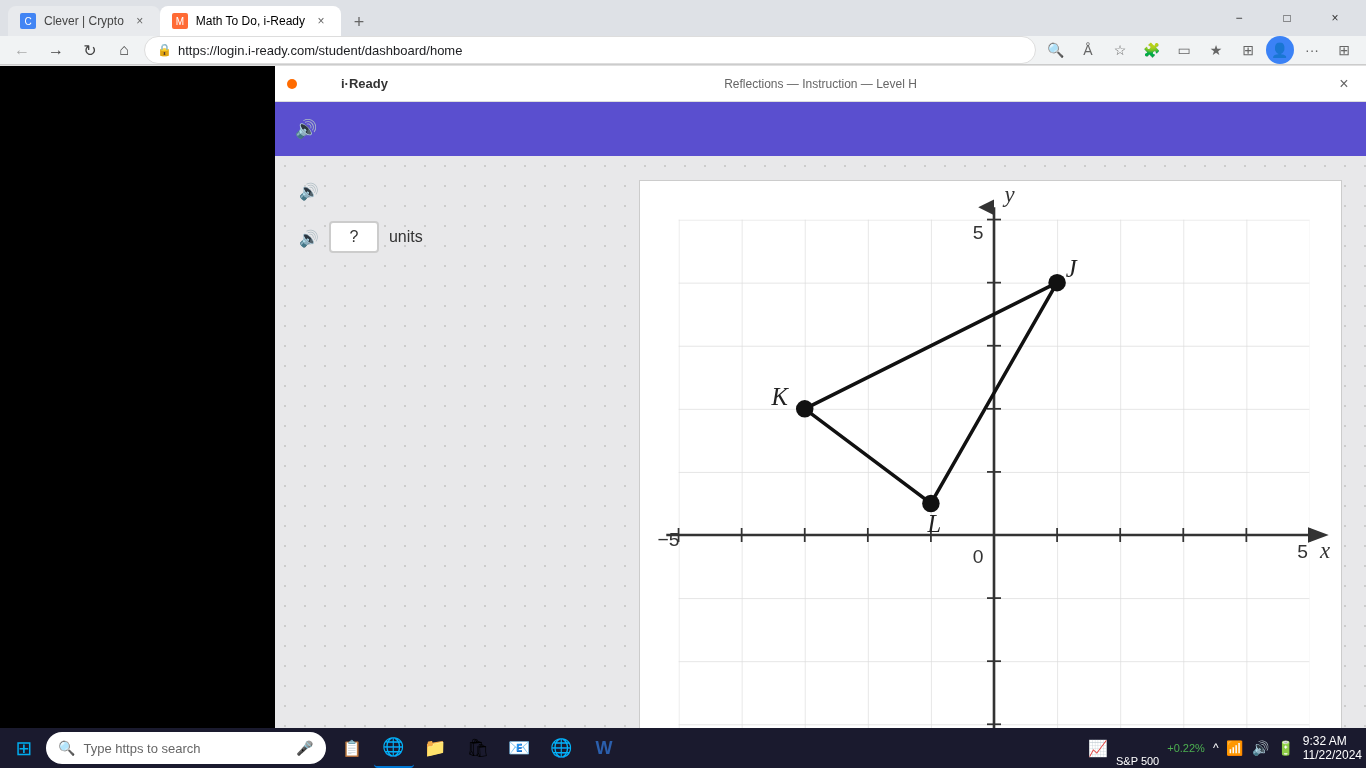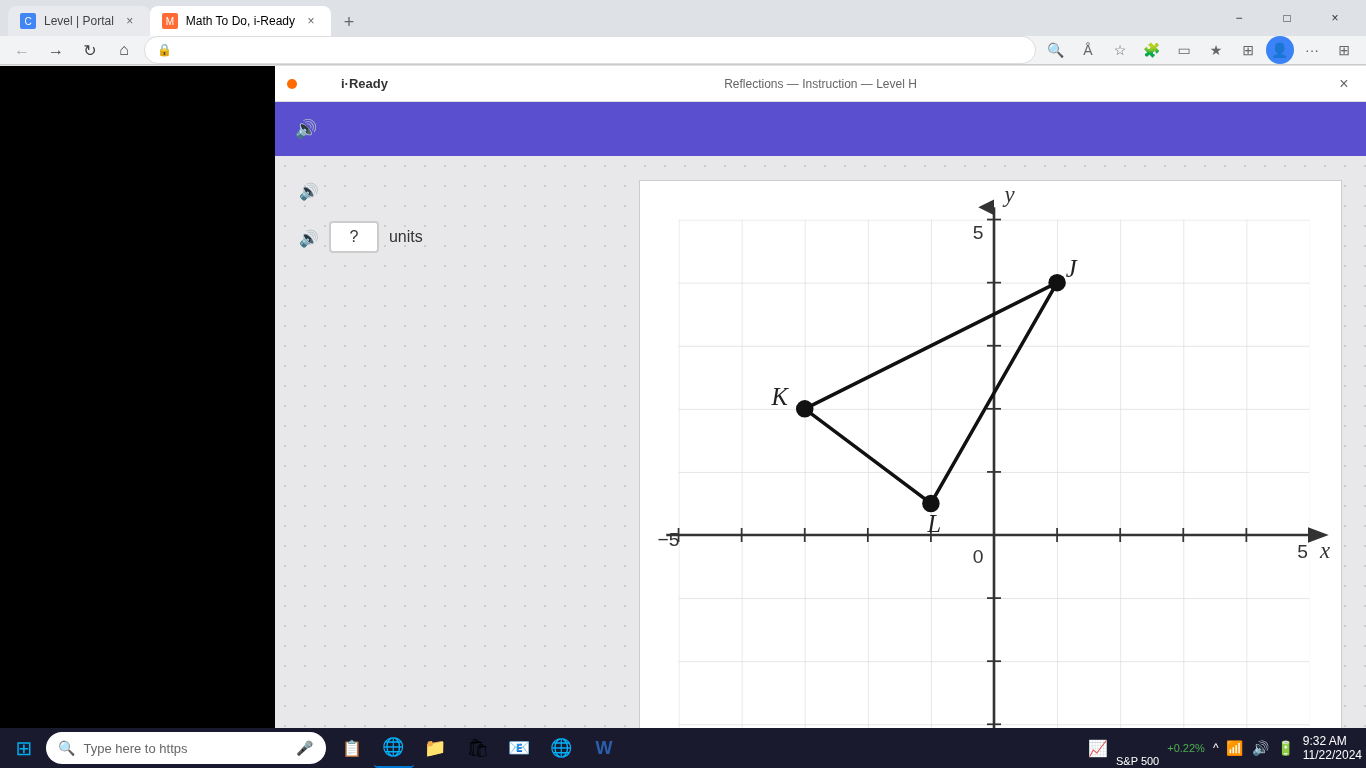--- a/index.html
+++ b/index.html
@@ -97,21 +97,21 @@
 </head>
 <body>
 
 <div class="browser">
 
   <div class="title-bar">
     <div class="tabs">
 
       <div class="tab inactive">
         <div class="tab-favicon blue-tab-favicon">C</div>
-        <span class="tab-title">Level | Portal</span>
+        <span class="tab-title">Clever | Crypto</span>
         <div class="tab-close">×</div>
       </div>
 
       <div class="tab active">
         <div class="tab-favicon" style="background:#ff6b35;color:#fff;font-size:10px;border-radius:2px;">M</div>
         <span class="tab-title">Math To Do, i-Ready</span>
         <div class="tab-close">×</div>
       </div>
       <div class="tab-new">+</div>
     </div>
@@ -122,20 +122,21 @@
     </div>
   </div>
 
   <div class="address-bar">
     <button class="nav-btn disabled">←</button>
     <button class="nav-btn">→</button>
     <button class="nav-btn">↻</button>
     <button class="nav-btn">⌂</button>
     <div class="address-input">
       <span style="font-size:12px;margin-right:6px;color:#666;">🔒</span>
+      <span>https://login.i-ready.com/student/dashboard/home</span>
     </div>
     <div class="address-icons">
       <div class="addr-icon">🔍</div>
       <div class="addr-icon">Å</div>
       <div class="addr-icon">☆</div>
       <div class="addr-icon">🧩</div>
       <div class="addr-icon">▭</div>
       <div class="addr-icon">★</div>
       <div class="addr-icon">⊞</div>
       <div class="addr-icon" style="background:#3b82f6;color:#fff;border-radius:50%;font-size:14px;">👤</div>
@@ -290,21 +291,21 @@
 
     </div>
   </div>
 
   <div class="taskbar">
     <div class="taskbar-start">
       <span style="font-size:20px;color:#00adef;">⊞</span>
     </div>
     <div class="taskbar-search">
       <span style="font-size:14px;color:#666;">🔍</span>
-      <span class="taskbar-search-text">Type here to https</span>
+      <span class="taskbar-search-text">Type https to search</span>
       <span style="margin-left:auto;font-size:14px;">🎤</span>
     </div>
     <div class="taskbar-apps">
       <div class="taskbar-app">
         <span style="font-size:16px;">📋</span>
       </div>
       <div class="taskbar-app" style="border-bottom:2px solid #0078d4;">
         <span style="font-size:18px;color:#0078d4;">🌐</span>
       </div>
       <div class="taskbar-app">

